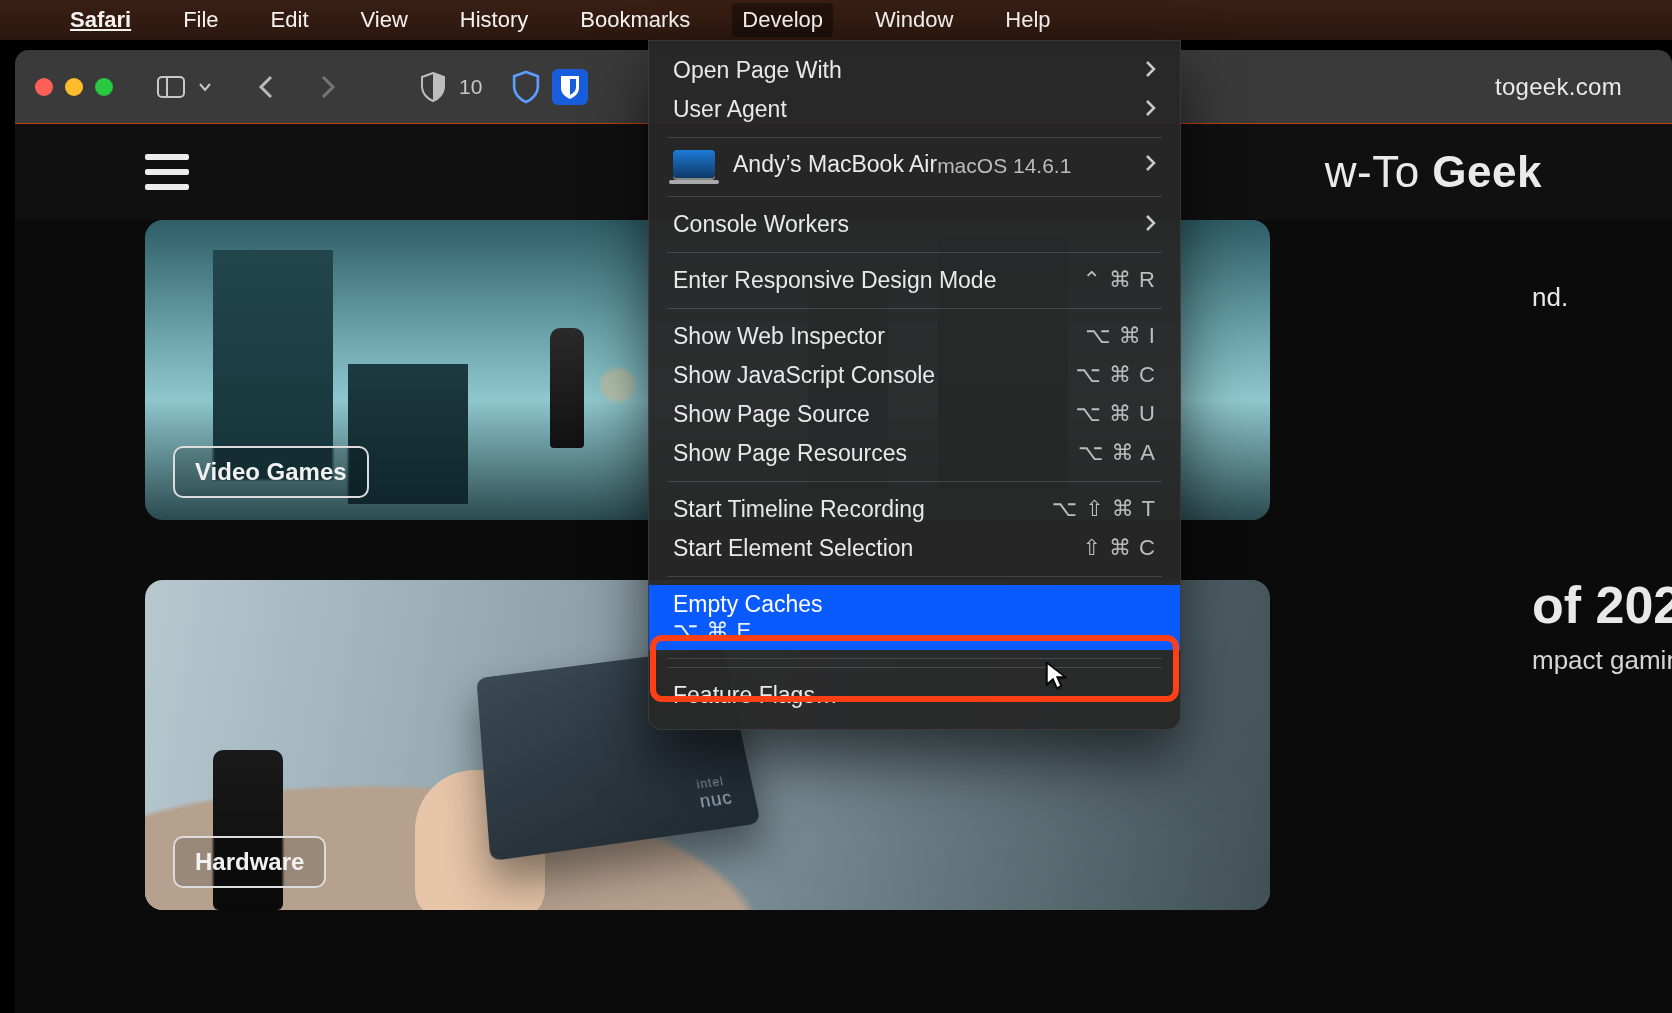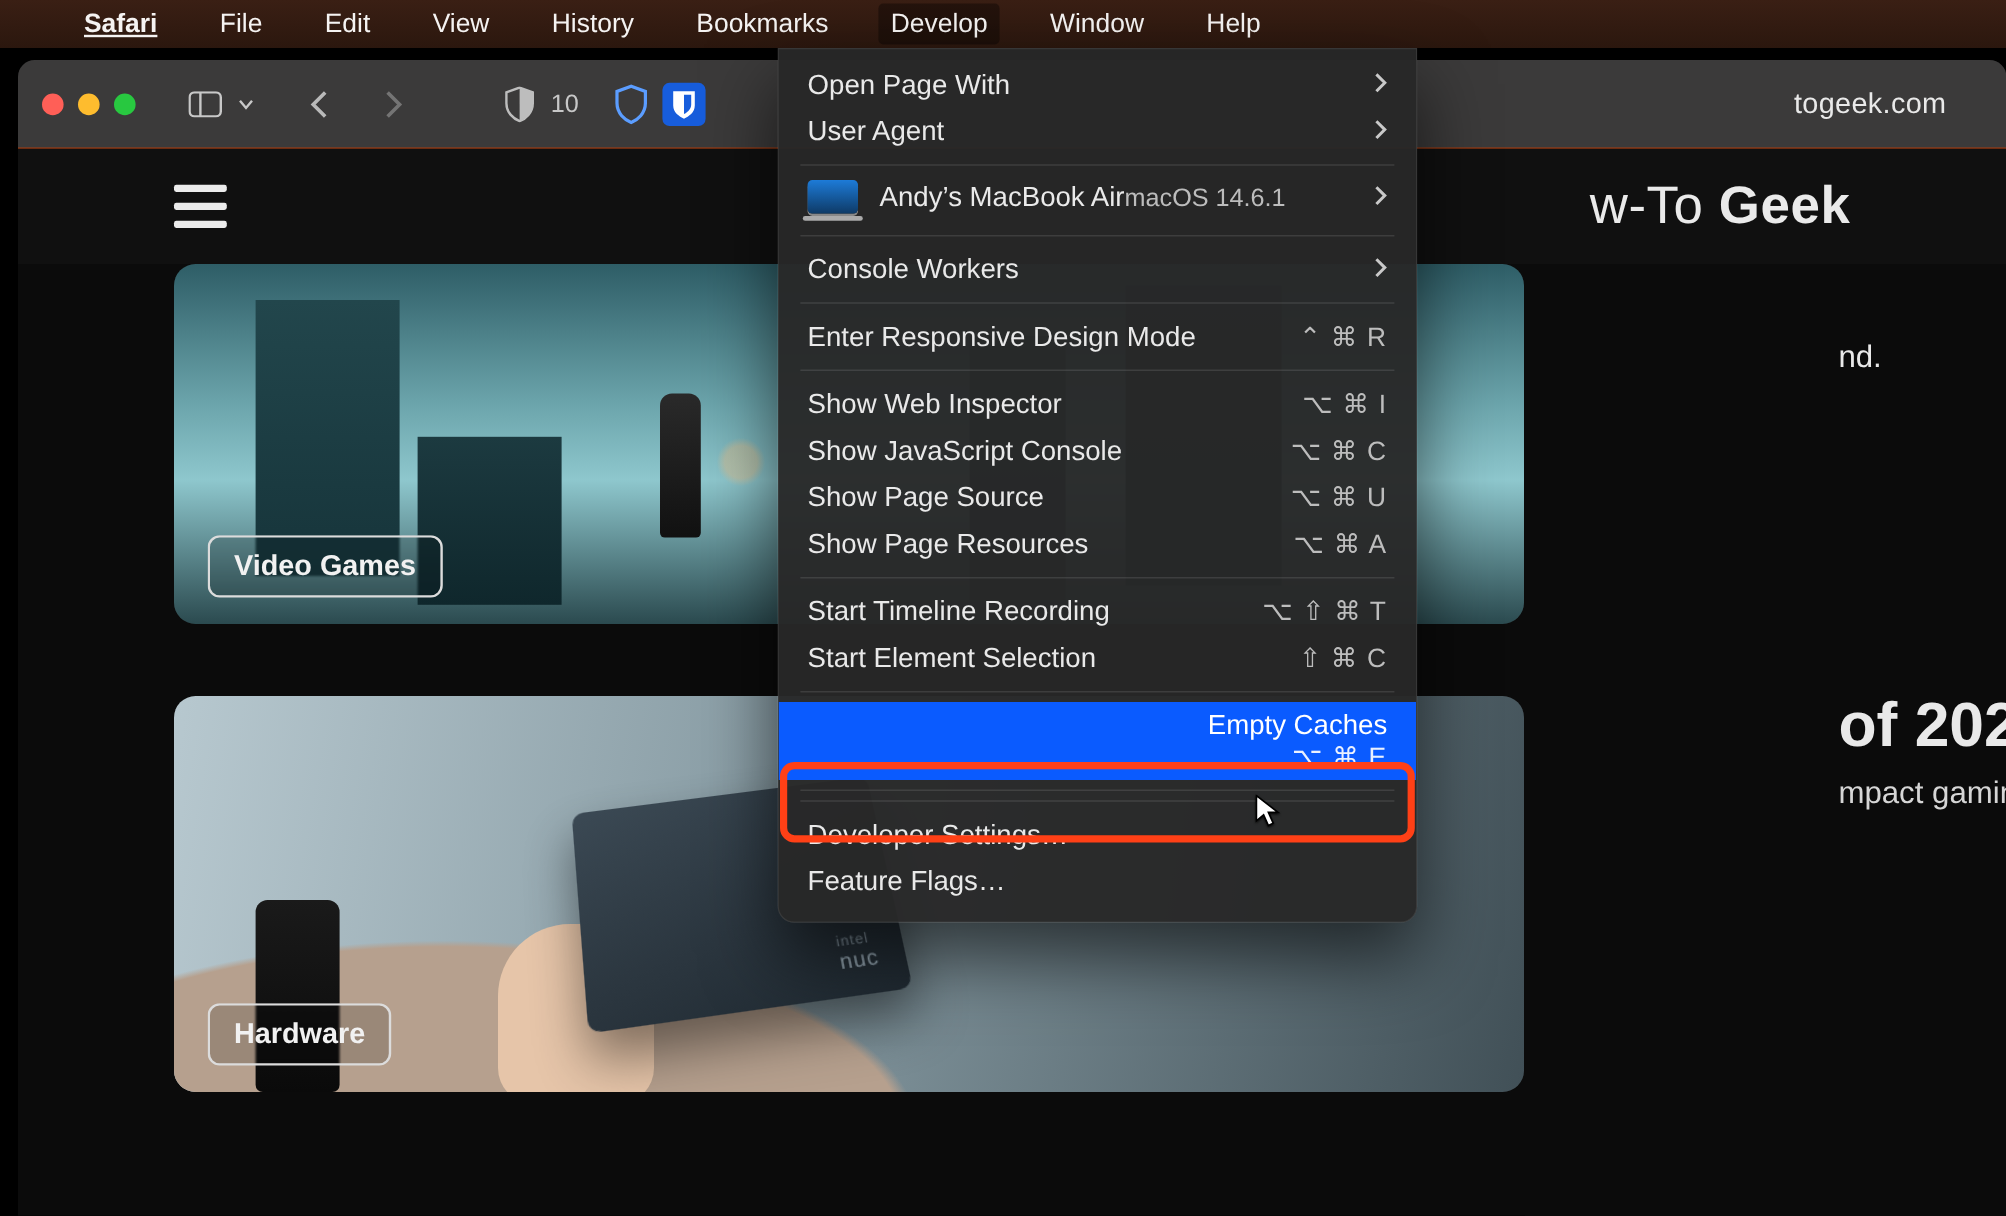--- a/index.html
+++ b/index.html
@@ -110,21 +110,21 @@
     position:absolute; left:648px; top:40px; width:533px;
     background:rgba(40,40,40,.96);
     border:1px solid rgba(255,255,255,.08);
     border-bottom-left-radius:14px; border-bottom-right-radius:14px;
     box-shadow: 0 30px 60px rgba(0,0,0,.6);
     padding:10px 0 14px;
     color:#e9e9e9; font-size:23px;
     z-index:50;
   }
   .dd-item{
-    display:flex; align-items:flex-end; justify-content:space-between;
+    display:flex; align-items:flex-start; justify-content:space-between;
     padding:6px 24px; min-height:38px; cursor:default;
     position:relative;
   }
   .dd-item .title{ white-space:nowrap; }
   .dd-item .shortcut{ color:#bdbdbd; font-size:22px; letter-spacing:1px; font-variant-ligatures:none;}
   .dd-item .chev{ color:#bdbdbd; }
   .dd-sep{ height:1px; background:rgba(255,255,255,.14); margin:8px 18px; }
   .dd-sub { padding:4px 24px 10px 24px; }
   .dd-sub .row{ display:flex; align-items:center; gap:18px; }
   .dd-sub .mac-icon{
@@ -347,23 +347,20 @@
 
   <div class="dd-item highlight" id="empty-caches-item">
     <span class="title">Empty Caches</span>
     <span class="shortcut">⌥ ⌘ E</span>
   </div>
   <div class="dd-sep"></div>
 
   <div class="dd-sep"></div>
 
   <div class="dd-item">
-    <span class="title">Developer Settings…</span>
-  </div>
-  <div class="dd-item">
     <span class="title">Feature Flags…</span>
   </div>
 </div>
 
 <div class="highlight-ring" id="ring" style="top: 635px; height: 67px;"></div>
 
 <div class="cursor" id="cursor" style="left: 1050px; top: 664px;">
   <svg width="22" height="28" viewBox="0 0 22 28">
     <path d="M1 1 L1 22 L7 17 L11 26 L15 24 L11 15 L19 15 Z" fill="#fff" stroke="#000" stroke-width="1.4"></path>
   </svg>

